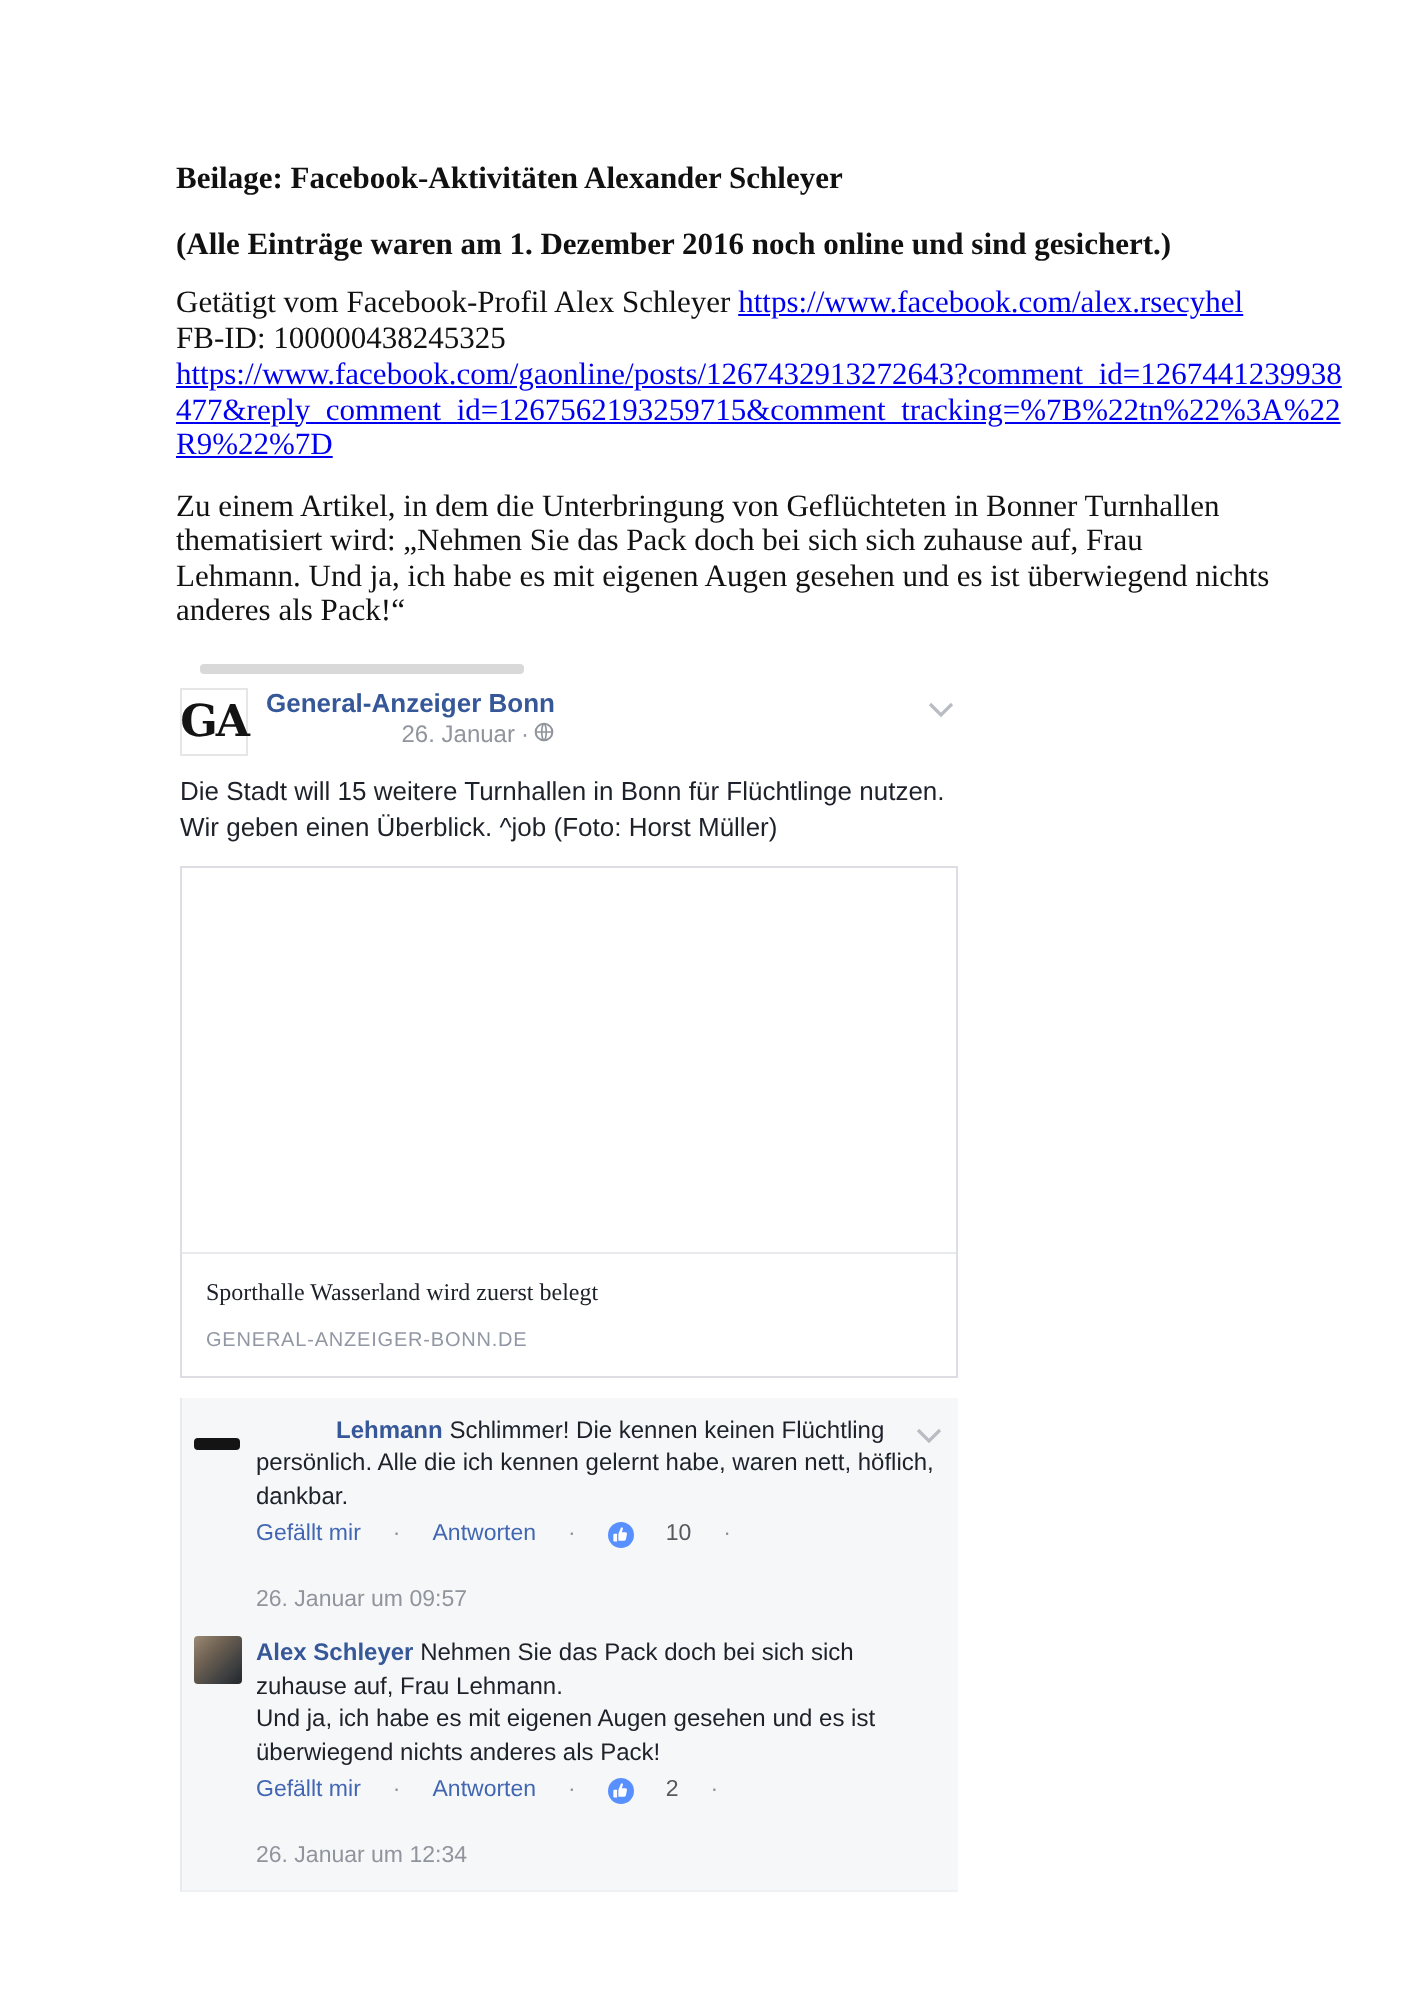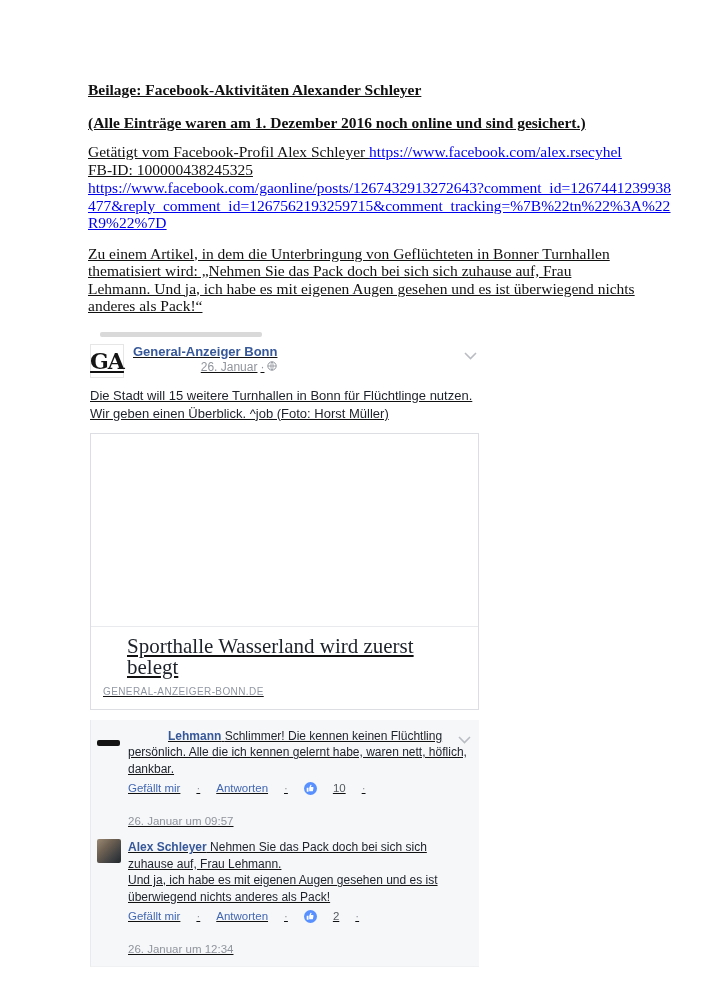--- a/index.html
+++ b/index.html
@@ -1,19 +1,19 @@
 <!DOCTYPE html>
 <html><head>
 <meta charset="utf-8">
 <style>
   html,body{margin:0;padding:0;background:#fff;}
   .page{
     width:713px;height:1008px;box-sizing:border-box;position:relative;
     background:#fff;padding:80px 40px 0 88px;overflow:hidden;
-    font-family:"Liberation Serif",serif;color:#111;text-decoration:underline;
+    font-family:"Liberation Serif",serif;color:#111;
   }
   
   .doc-title,.doc-note{font-size:15.5px;font-weight:bold;line-height:19px;margin:0 0 14px 0;}
   .doc-note{margin-bottom:11px;}
   .doc-line{font-size:15.5px;line-height:18px;margin:0;}
   .doc-link{color:#0000ee;text-decoration:underline;cursor:pointer;}
   .doc-heading{font-size:15.5px;margin:40px 0 12px 0;text-decoration:underline;}
   .doc-url{font-size:15.5px;line-height:17.5px;margin:0 0 13px 0;word-break:break-all;}
   .url-line{display:block;}
   .doc-para{font-size:15.5px;line-height:17.5px;margin:0 16px 17px 0;max-width:548px;}
@@ -30,21 +30,21 @@
     font-family:"DejaVu Serif",serif;font-weight:bold;font-size:22px;letter-spacing:-1px;color:#141414;
   }
   .header-info{margin-left:9px;}
   .page-name{font-size:13px;font-weight:bold;color:#365899;line-height:16px;cursor:pointer;}
   .post-meta{font-size:12px;color:#90949c;line-height:15px;display:flex;align-items:center;gap:3px;justify-content:flex-end;}
   .hdr-chevron{position:absolute;right:2px;top:2px;cursor:pointer;}
   .post-text{font-size:13px;line-height:18px;margin-top:9px;color:#1d2129;}
   .link-preview{margin-top:10px;border:1px solid #dcdee3;cursor:pointer;}
   .preview-image{height:192px;background:#fff;border-bottom:1px solid #e9eaed;}
   .preview-info{padding:9px 12px 12px 12px;}
-  .preview-headline{font-family:"Liberation Serif",serif;font-size:21px;color:#1d2129;line-height:21px;margin-left:24px;}
+  .preview-headline{font-family:"Liberation Serif",serif;font-size:12px;color:#1d2129;line-height:21px;}
   .preview-source{font-size:10px;color:#9197a3;letter-spacing:.4px;margin-top:8px;}
   
   .comments{
     margin-top:10px;background:#f6f7f9;border-left:1px solid #e9eaed;border-bottom:1px solid #f0f1f3;
     padding:8px 10px 9px 6px;position:relative;
   }
   .comment{display:flex;align-items:flex-start;margin-bottom:10px;}
   .comment:last-child{margin-bottom:0;}
   .avatar-box{width:24px;height:24px;flex:0 0 24px;margin-right:7px;}
   .redact-bar{width:23px;height:6px;background:#141414;border-radius:2px;margin-top:12px;}

